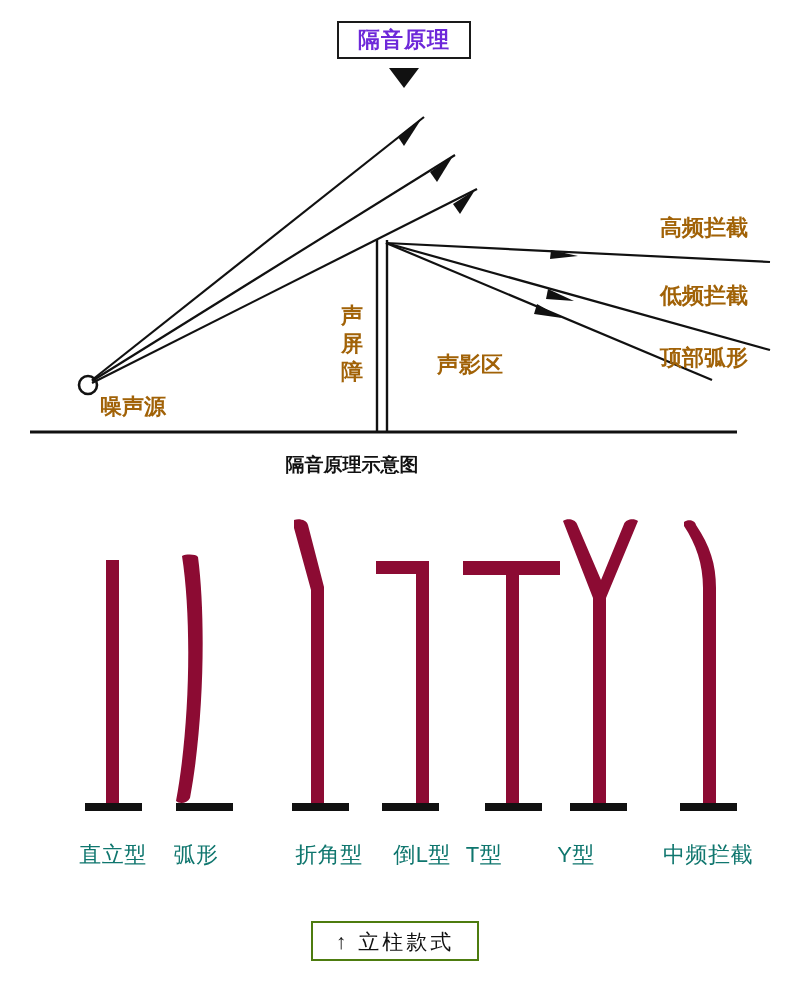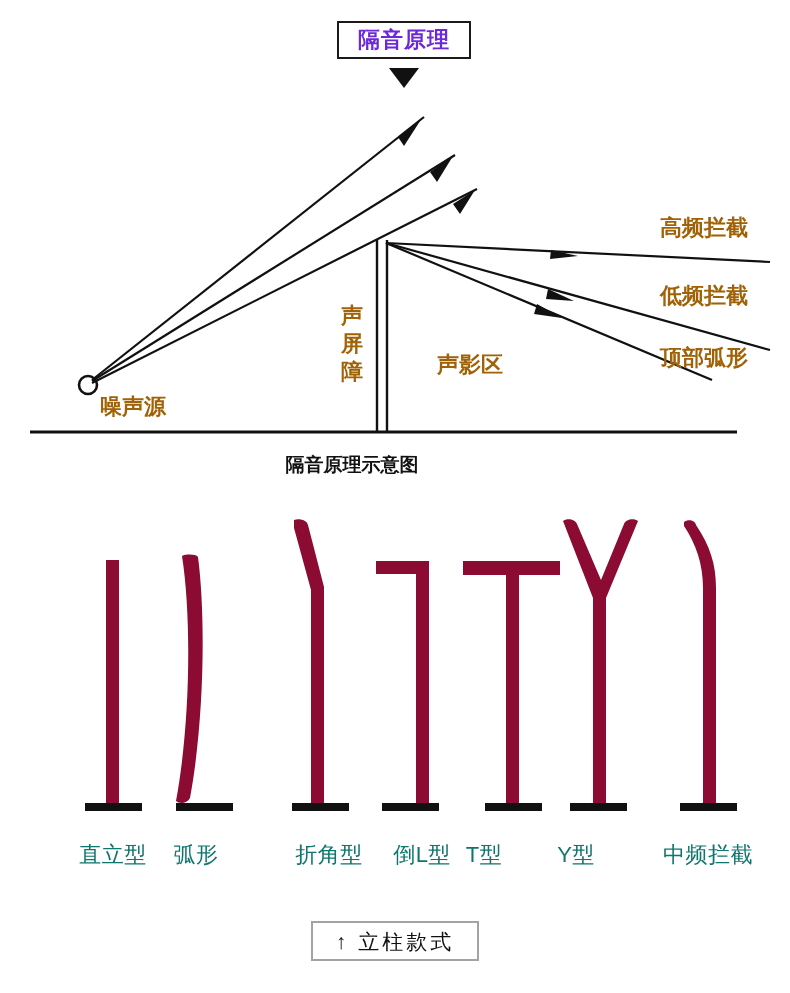--- a/index.html
+++ b/index.html
@@ -123,21 +123,21 @@
     letter-spacing: 0.5px;
   }
 
   
   .bottom-box {
     position: absolute;
     left: 311px;
     top: 921px;
     width: 168px;
     height: 40px;
-    border: 2px solid #a3a3a3;
+    border: 2px solid #4d7c0f;
     background: #ffffff;
     display: flex;
     align-items: center;
     justify-content: center;
     box-sizing: border-box;
   }
   .bottom-box span {
     font-size: 21px;
     color: #111111;
     letter-spacing: 3px;

